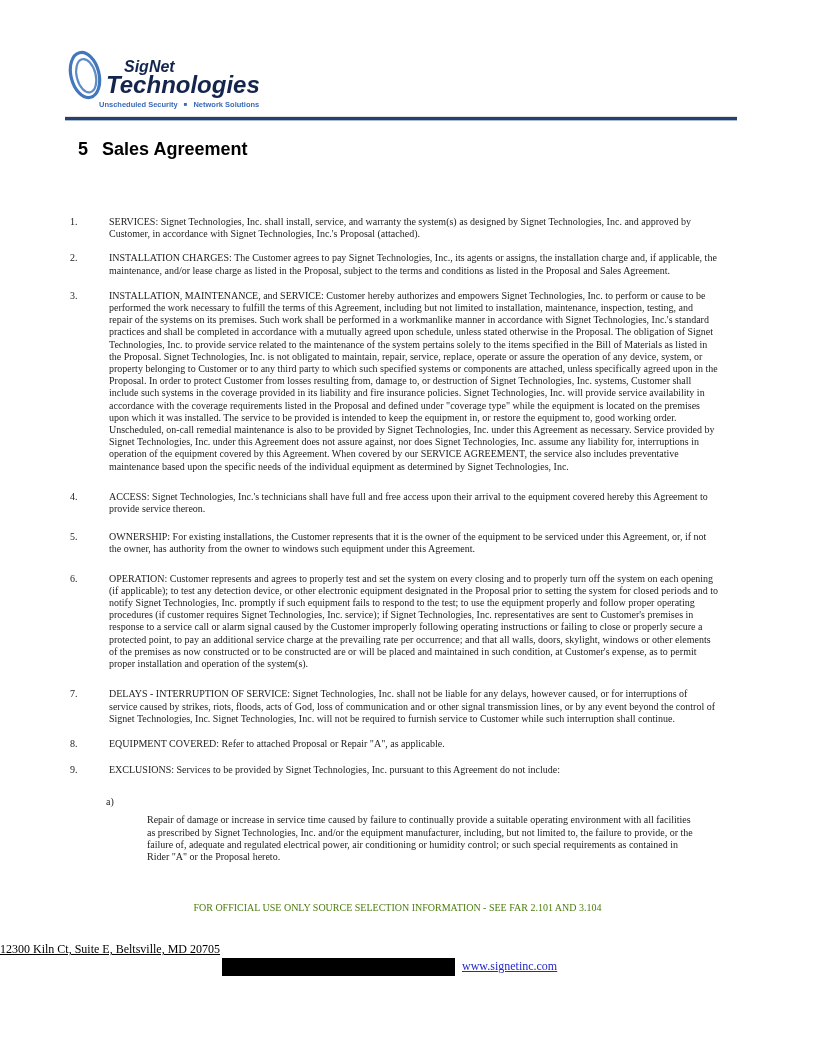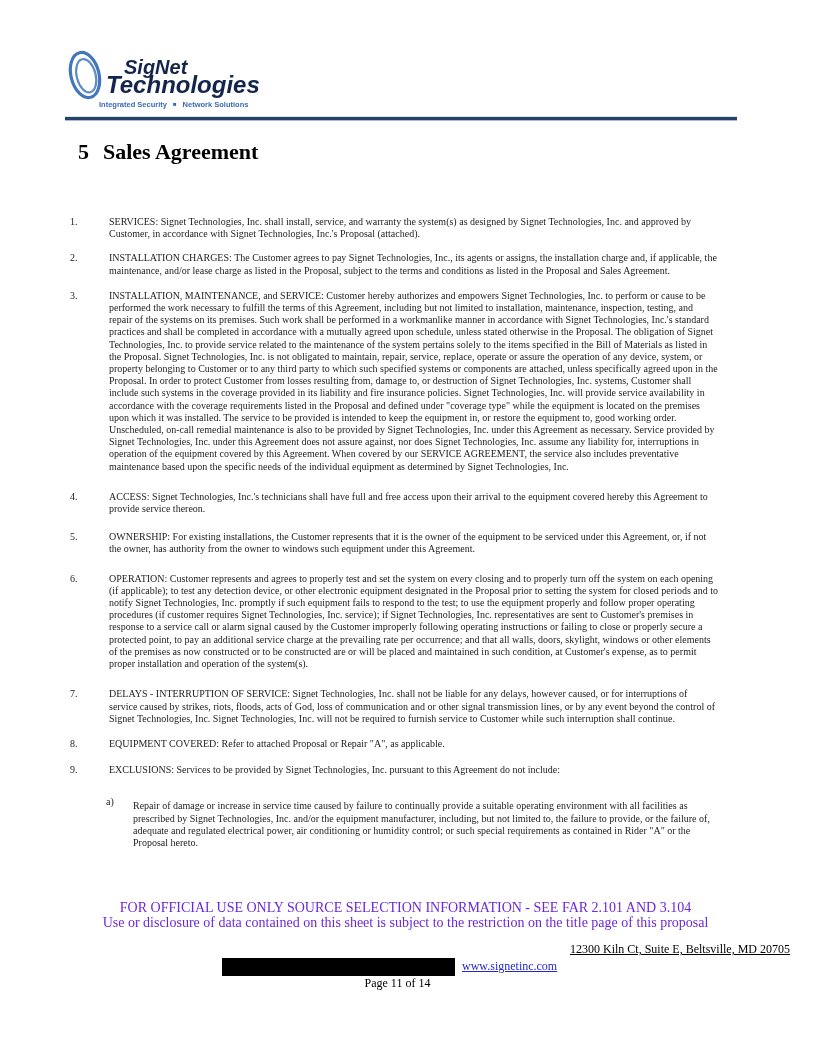--- a/index.html
+++ b/index.html
@@ -12,21 +12,21 @@
     overflow:hidden;
   }
 
   
   .logo{position:absolute;left:65px;top:45px;width:260px;height:65px;}
   .logo-mark{position:absolute;left:0;top:2px;width:44px;height:56px;}
   .logo-name1{
     position:absolute;left:26px;top:12px;
     font-family:"Liberation Sans", sans-serif;
     font-weight:bold;font-style:italic;
-    font-size:20px;line-height:20px;
+    font-size:16px;line-height:20px;
     color:var(--navy-text,#14254d);
     padding-left:33px;
   }
   .logo-name2{
     position:absolute;left:41px;top:30px;
     font-family:"Liberation Sans", sans-serif;
     font-weight:bold;font-style:italic;
     font-size:24px;line-height:20px;
     color:var(--navy-text,#14254d);
     text-align:center;
@@ -44,44 +44,44 @@
     position:absolute;left:65px;top:116px;width:672px;height:5px;
     border-top:1px solid #e3e3e3;
     background:var(--rule-navy,#24426b);
     border-bottom:1px solid #aabbd2;
     box-sizing:border-box;
   }
 
   
   .heading{
     position:absolute;left:78px;top:139px;margin:0;
-    font-size:22px;font-weight:bold;color:#000;
-    font-family:Liberation Serif, serif;
+    font-size:18px;font-weight:bold;color:#000;
+    font-family:Liberation Sans, sans-serif;
   }
   .heading .hnum{margin-right:14px;}
 
   
   .terms{position:absolute;left:70px;top:216px;width:648px;font-size:10px;line-height:12.2px;}
   .item{display:flex;align-items:flex-start;}
   .item .num{flex:0 0 39px;}
   .item .txt{margin:0;flex:1;max-width:609px;font-family:Liberation Serif, serif;}
   .m12{margin-bottom:12px;} .m13{margin-bottom:13px;} .m14{margin-bottom:14px;}
   .m16{margin-bottom:16px;} .m17{margin-bottom:17px;} .m18{margin-bottom:18px;} .m20{margin-bottom:20px;}
   .subitem{display:flex;align-items:flex-start;margin-left:36px;}
   .subitem .num{flex:0 0 23px;}
-  .subitem .txt{margin:4px;flex:1;max-width:589px;}
+  .subitem .txt{margin:18px;flex:1;max-width:589px;}
 
   
   .footer-note{
-    position:absolute;left:8px;top:901px;width:795px;
-    text-align:center;font-size:14px;line-height:14.5px;color:#6d28d9;
+    position:absolute;left:0;top:901px;width:795px;
+    text-align:center;font-size:10px;line-height:14.5px;color:#4d7c0f;
   }
   .address{
     position:absolute;left:0;top:942px;width:790px;
-    text-align:right;font-size:12px;color:#000;
+    text-align:left;font-size:12px;color:#000;
     text-decoration:underline;
   }
   .redact-bar{
     position:absolute;left:222px;top:958px;width:233px;height:18px;
     background:var(--redaction-black,#000);
   }
   .website{
     position:absolute;left:462px;top:959px;
     font-size:12px;color:var(--link-blue,#2626cc);
     text-decoration:underline;cursor:pointer;
@@ -100,21 +100,21 @@
     <span class="logo-mark">
       <svg width="44" height="56" viewBox="0 0 44 56">
         <g transform="rotate(-14 20 28)" fill="none" stroke="#4377bd">
           <ellipse cx="20" cy="28" rx="14" ry="23" stroke-width="3.2" stroke="#4377bd"></ellipse>
           <ellipse cx="21" cy="29" rx="9.5" ry="17" stroke-width="2.2" opacity="0.85" stroke="#4377bd"></ellipse>
         </g>
       </svg>
     </span>
     <span class="logo-name1">SigNet</span>
     <span class="logo-name2">Technologies</span>
-    <span class="logo-tagline"><span>Integrated Security</span><span class="sep">■</span><span>Network Solutions</span></span>
+    <span class="logo-tagline"><span>Unscheduled Security</span><span class="sep">■</span><span>Network Solutions</span></span>
   </div>
 
   <div class="rule"></div>
 
   <h1 class="heading"><span class="hnum">5</span><span>Sales Agreement</span></h1>
 
   <div class="terms">
 
     <div class="item m12">
       <span class="num">1.</span>
@@ -163,24 +163,22 @@
 
     <div class="subitem">
       <span class="num">a)</span>
       <p class="txt">Repair of damage or increase in service time caused by failure to continually provide a suitable operating environment with all facilities as prescribed by Signet Technologies, Inc. and/or the equipment manufacturer, including, but not limited to, the failure to provide, or the failure of, adequate and regulated electrical power, air conditioning or humidity control; or such special requirements as contained in Rider "A" or the Proposal hereto.</p>
     </div>
 
   </div>
 
   <div class="footer-note">
     <div>FOR OFFICIAL USE ONLY SOURCE SELECTION INFORMATION - SEE FAR 2.101 AND 3.104</div>
-    <div>Use or disclosure of data contained on this sheet is subject to the restriction on the title page of this proposal</div>
   </div>
 
   <div class="address">12300 Kiln Ct, Suite E, Beltsville, MD 20705</div>
 
   <div class="redact-bar"></div>
 
   <a class="website">www.signetinc.com</a>
 
-  <div class="page-num">Page 11 of 14</div>
 
 </div>
 
 </body></html>

